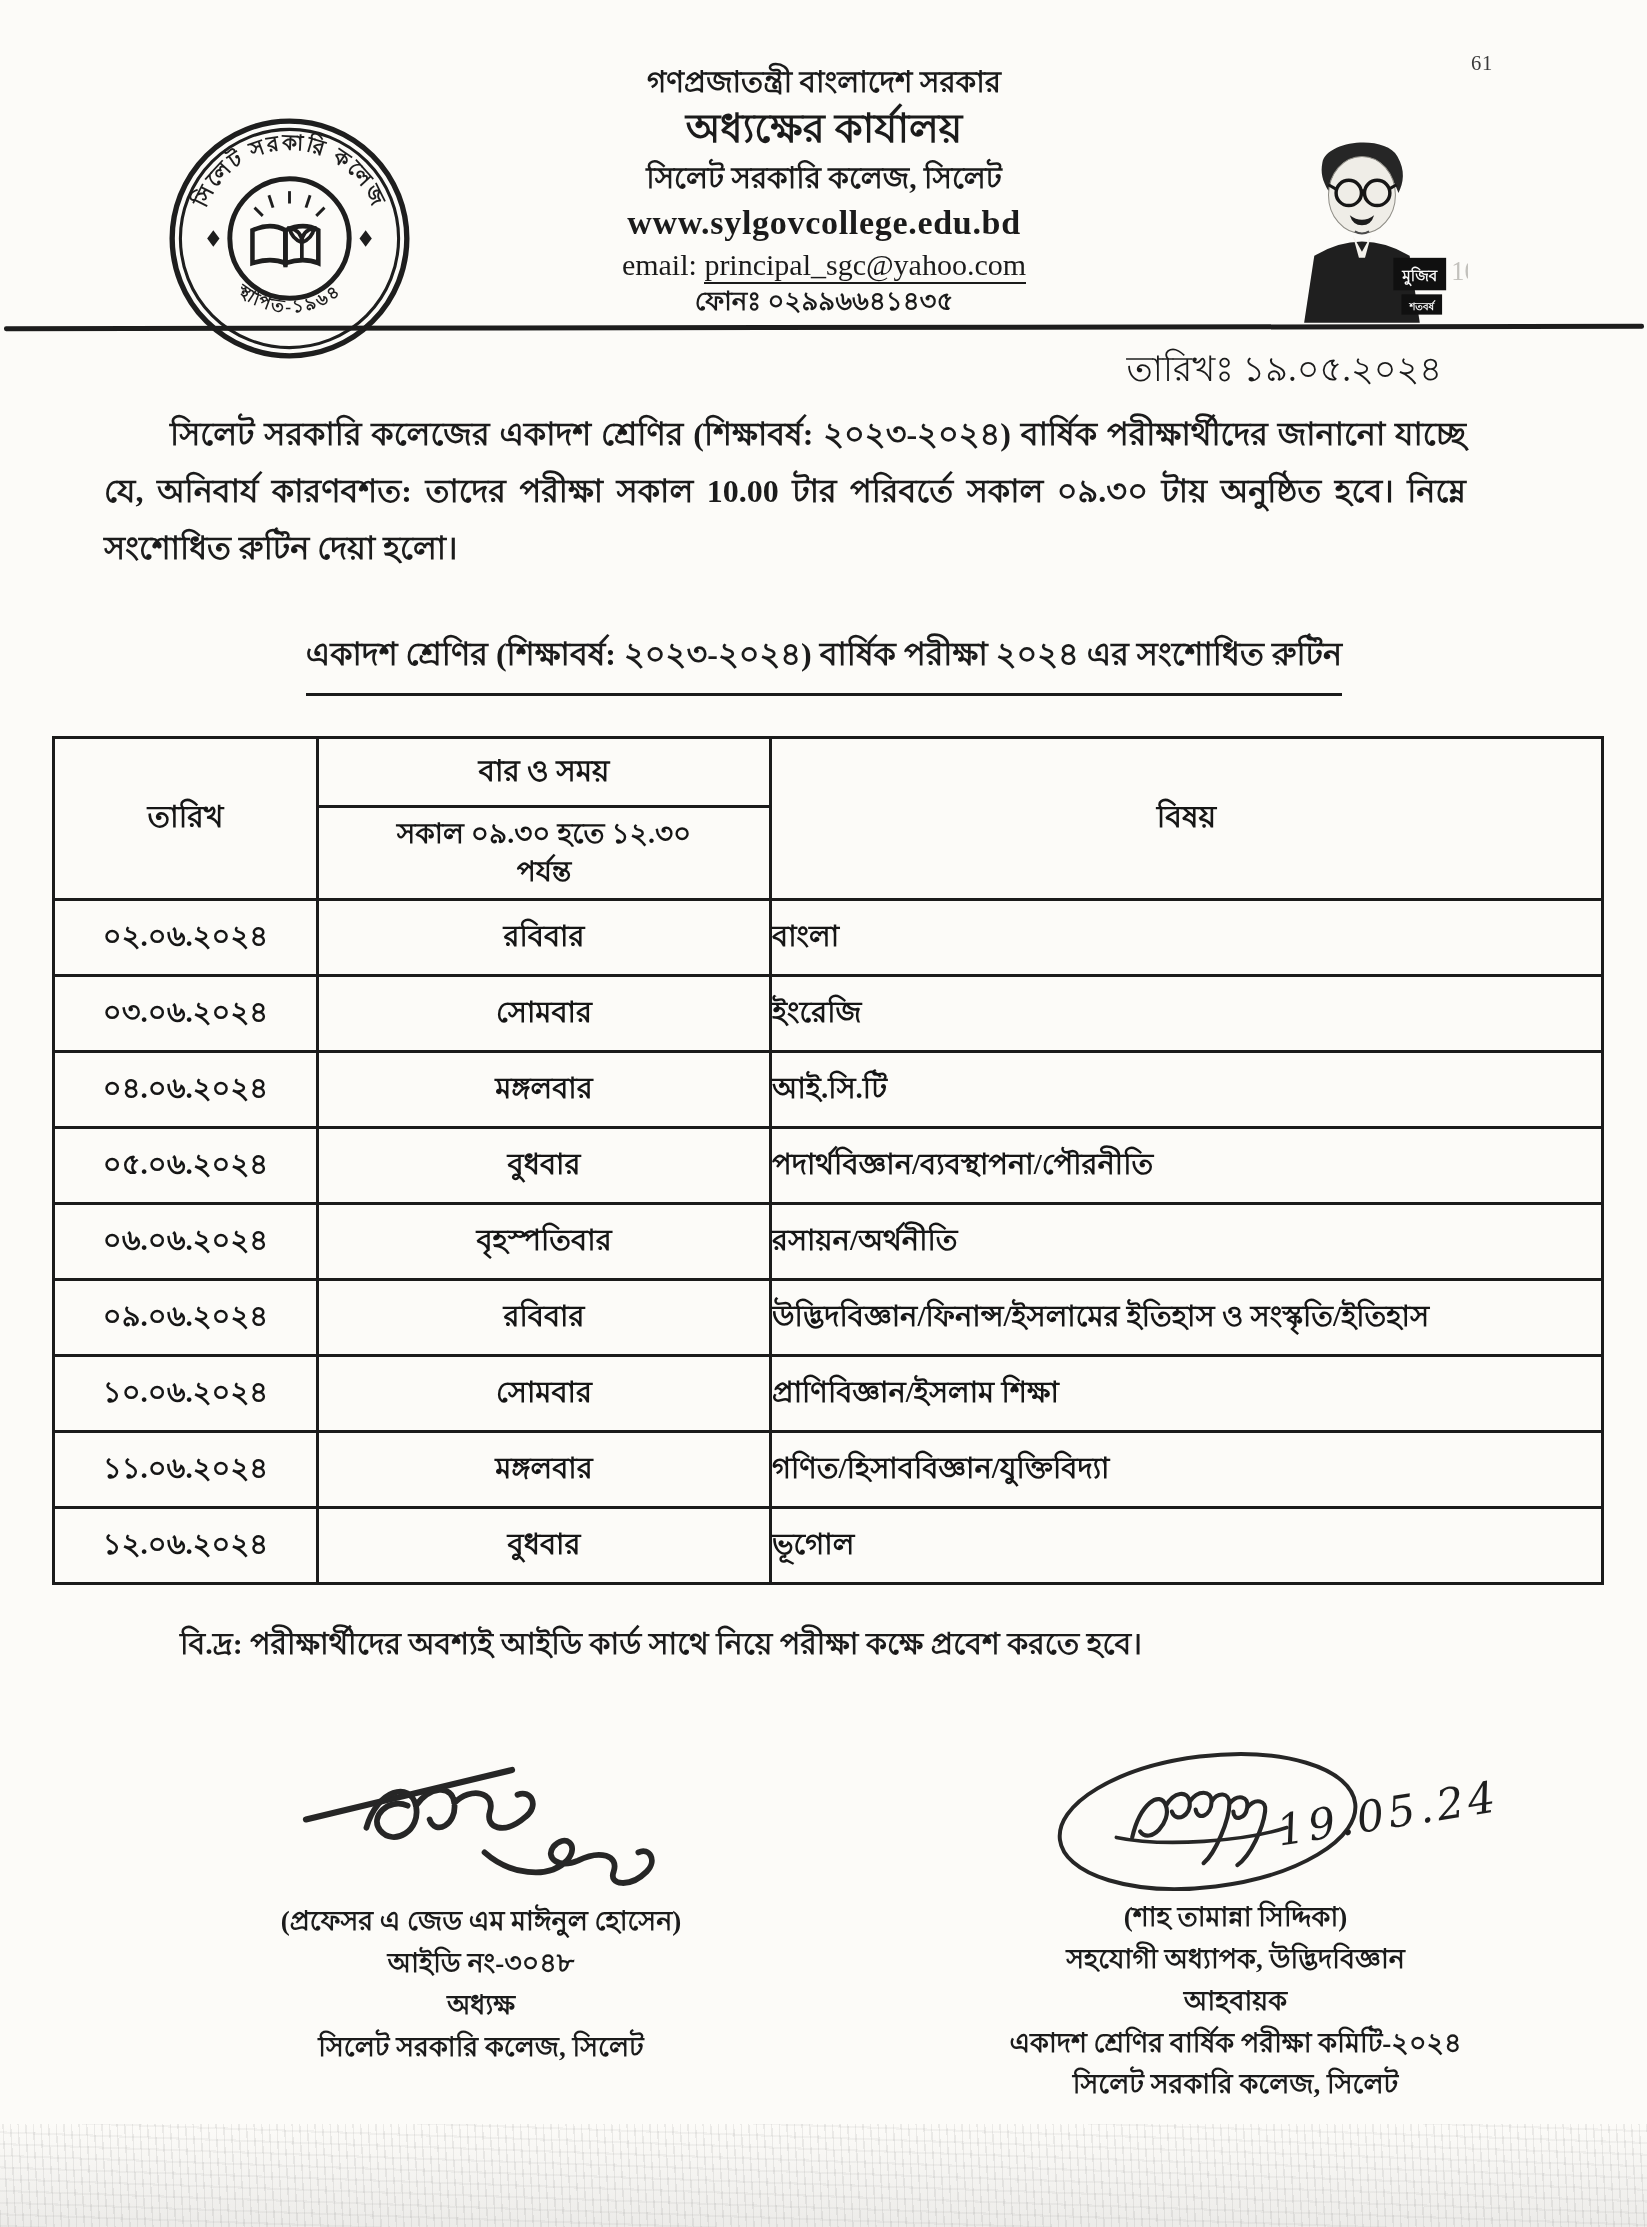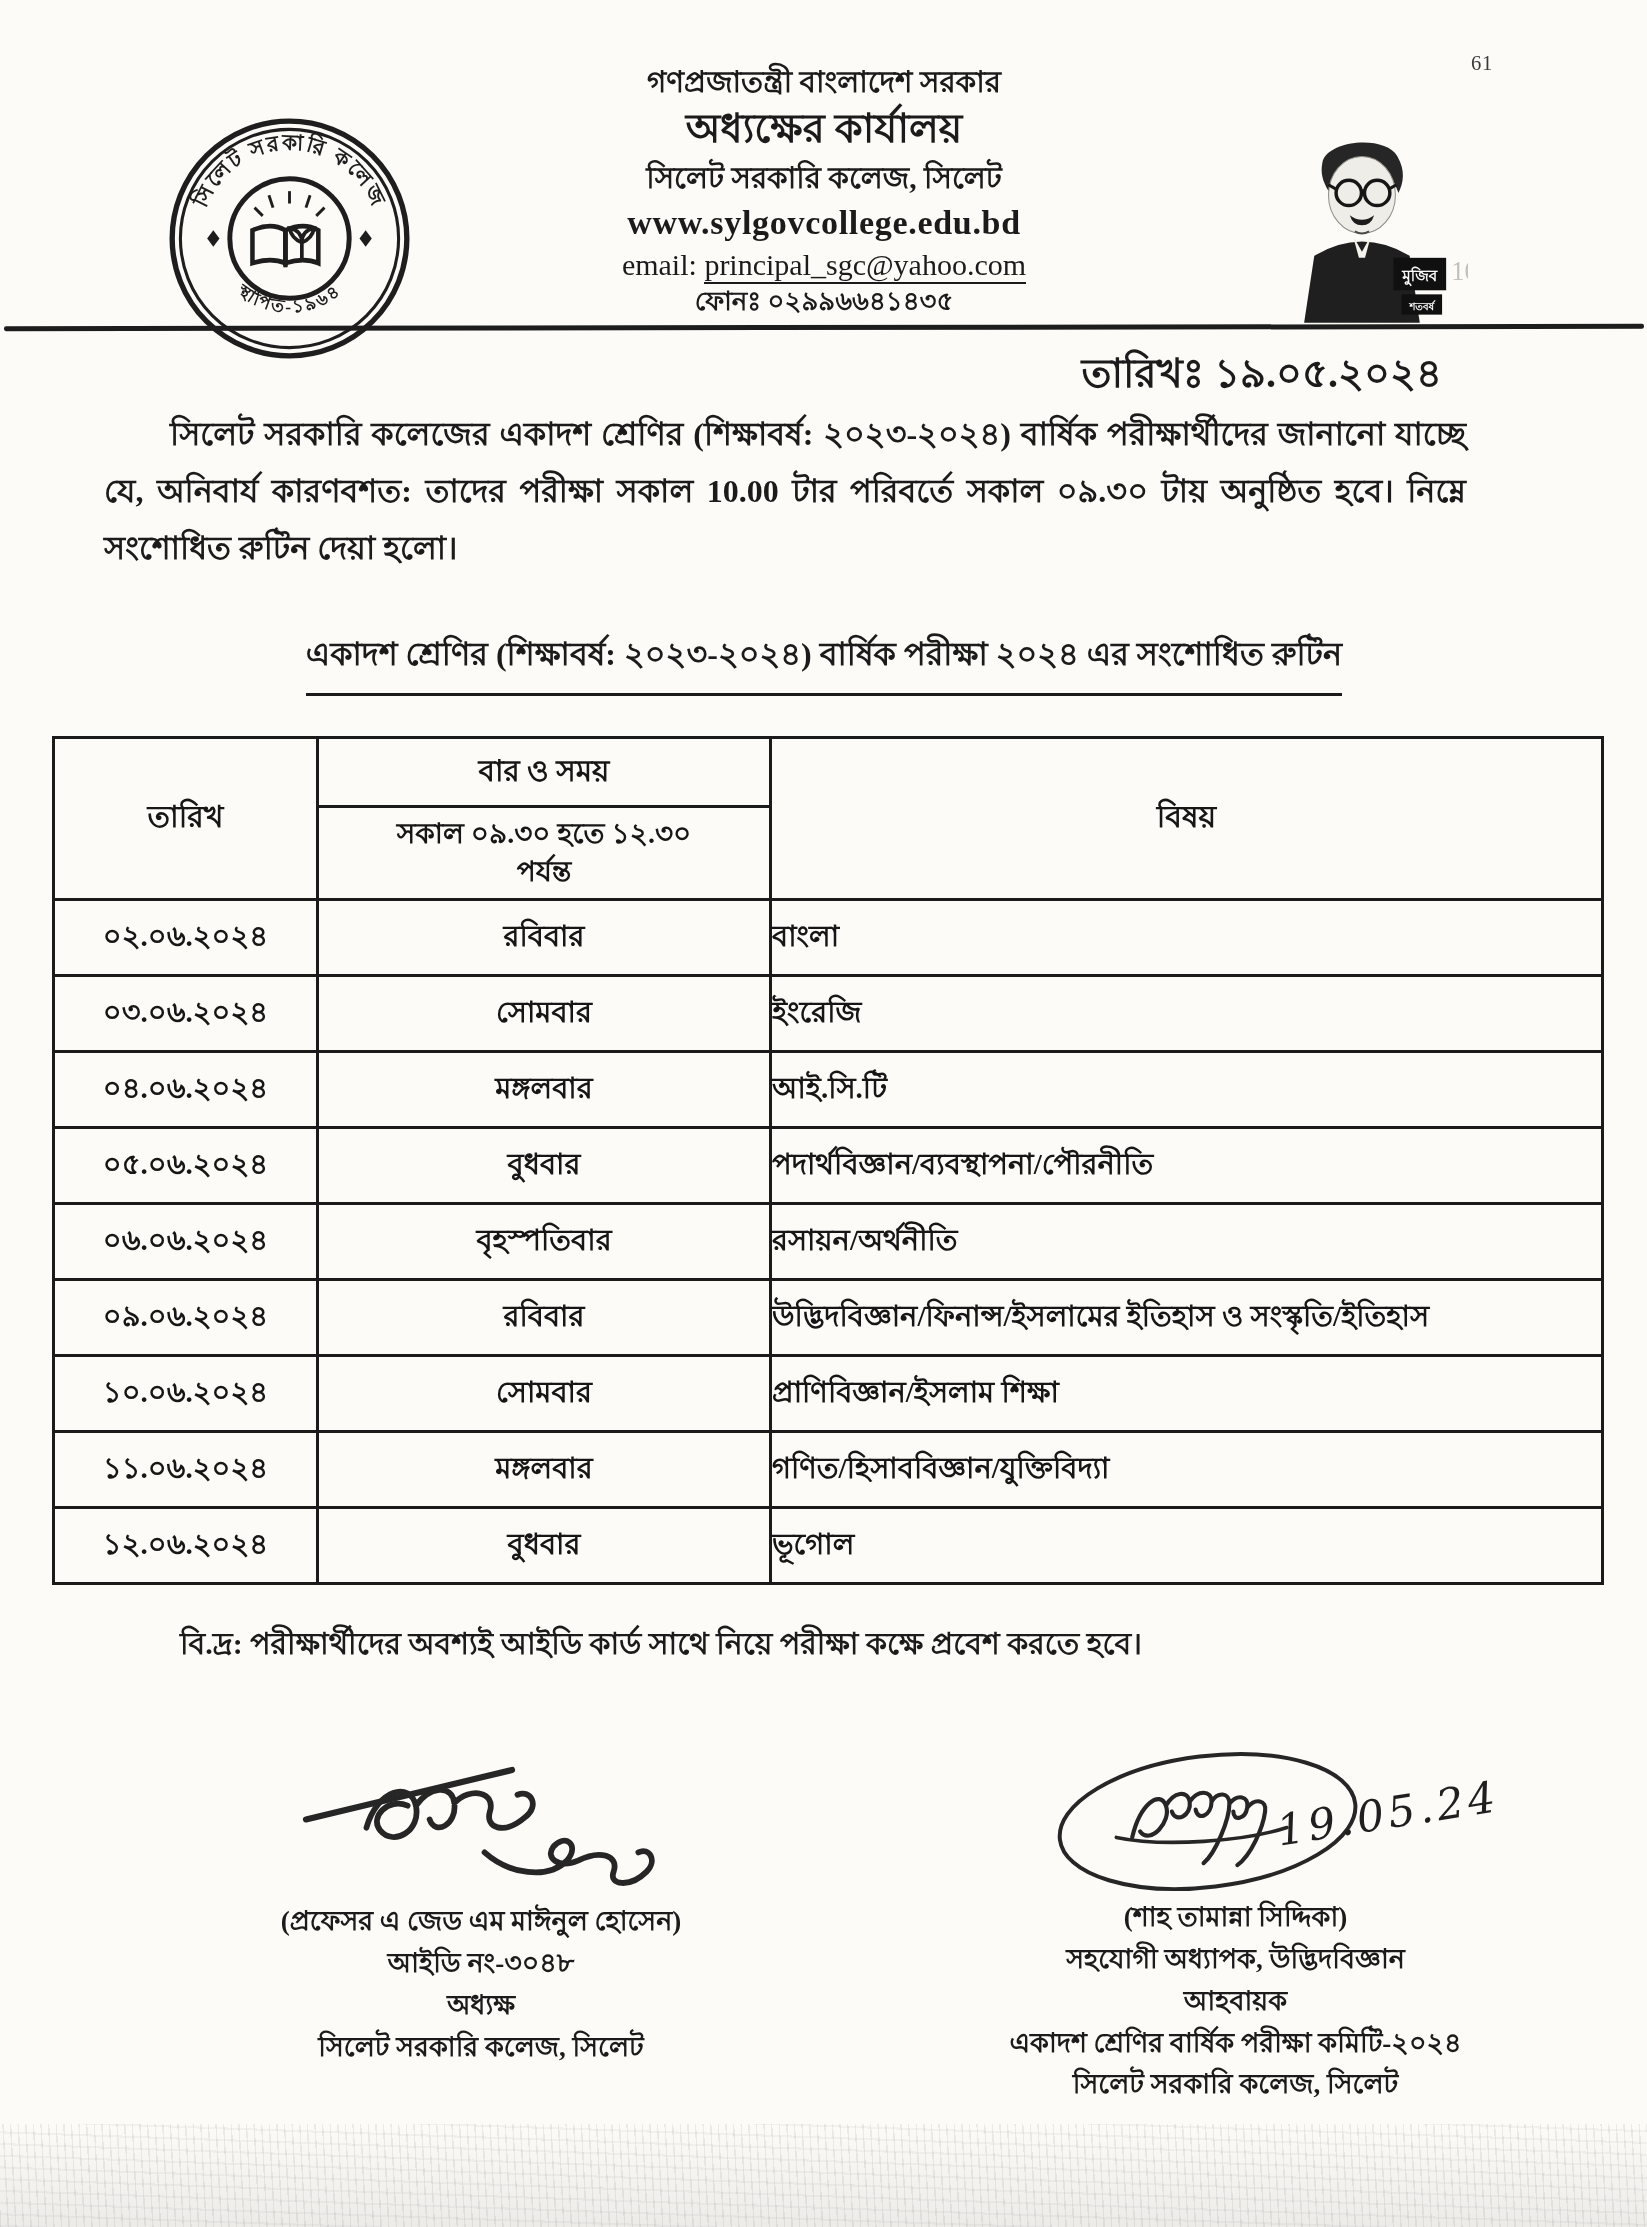--- a/index.html
+++ b/index.html
@@ -38,21 +38,21 @@
   .hdr .eml .addr{border-bottom:2.7px solid #1b1b1b;padding-bottom:1.4px;margin-top:20px;}
   .hdr .phone{font-size:26px;font-weight:700;margin-top:5.5px;}
   .seal{position:absolute;left:166px;top:115px;width:247px;height:247px;}
   .mujib{position:absolute;left:1262px;top:128px;width:206px;height:213px;}
   .divider{
     position:absolute;top:325px;left:4.1px;width:1640px;height:4.8px;
     background:#1d1d1d;border-radius:2.1px;transform:rotate(-.08deg);
   }
   .dateline{
     position:absolute;top:342px;right:206px;
-    font-size:40px;font-weight:700;
+    font-size:35px;font-weight:400;
   }
   
   .para{
     position:absolute;top:406px;left:104px;width:1362px;
     font-size:32px;font-weight:700;line-height:1.78;
     text-align:justify;text-indent:66px;
   }
   .rheading{
     position:absolute;top:629px;left:0;width:100%;text-align:center;
     font-size:32px;font-weight:700;

